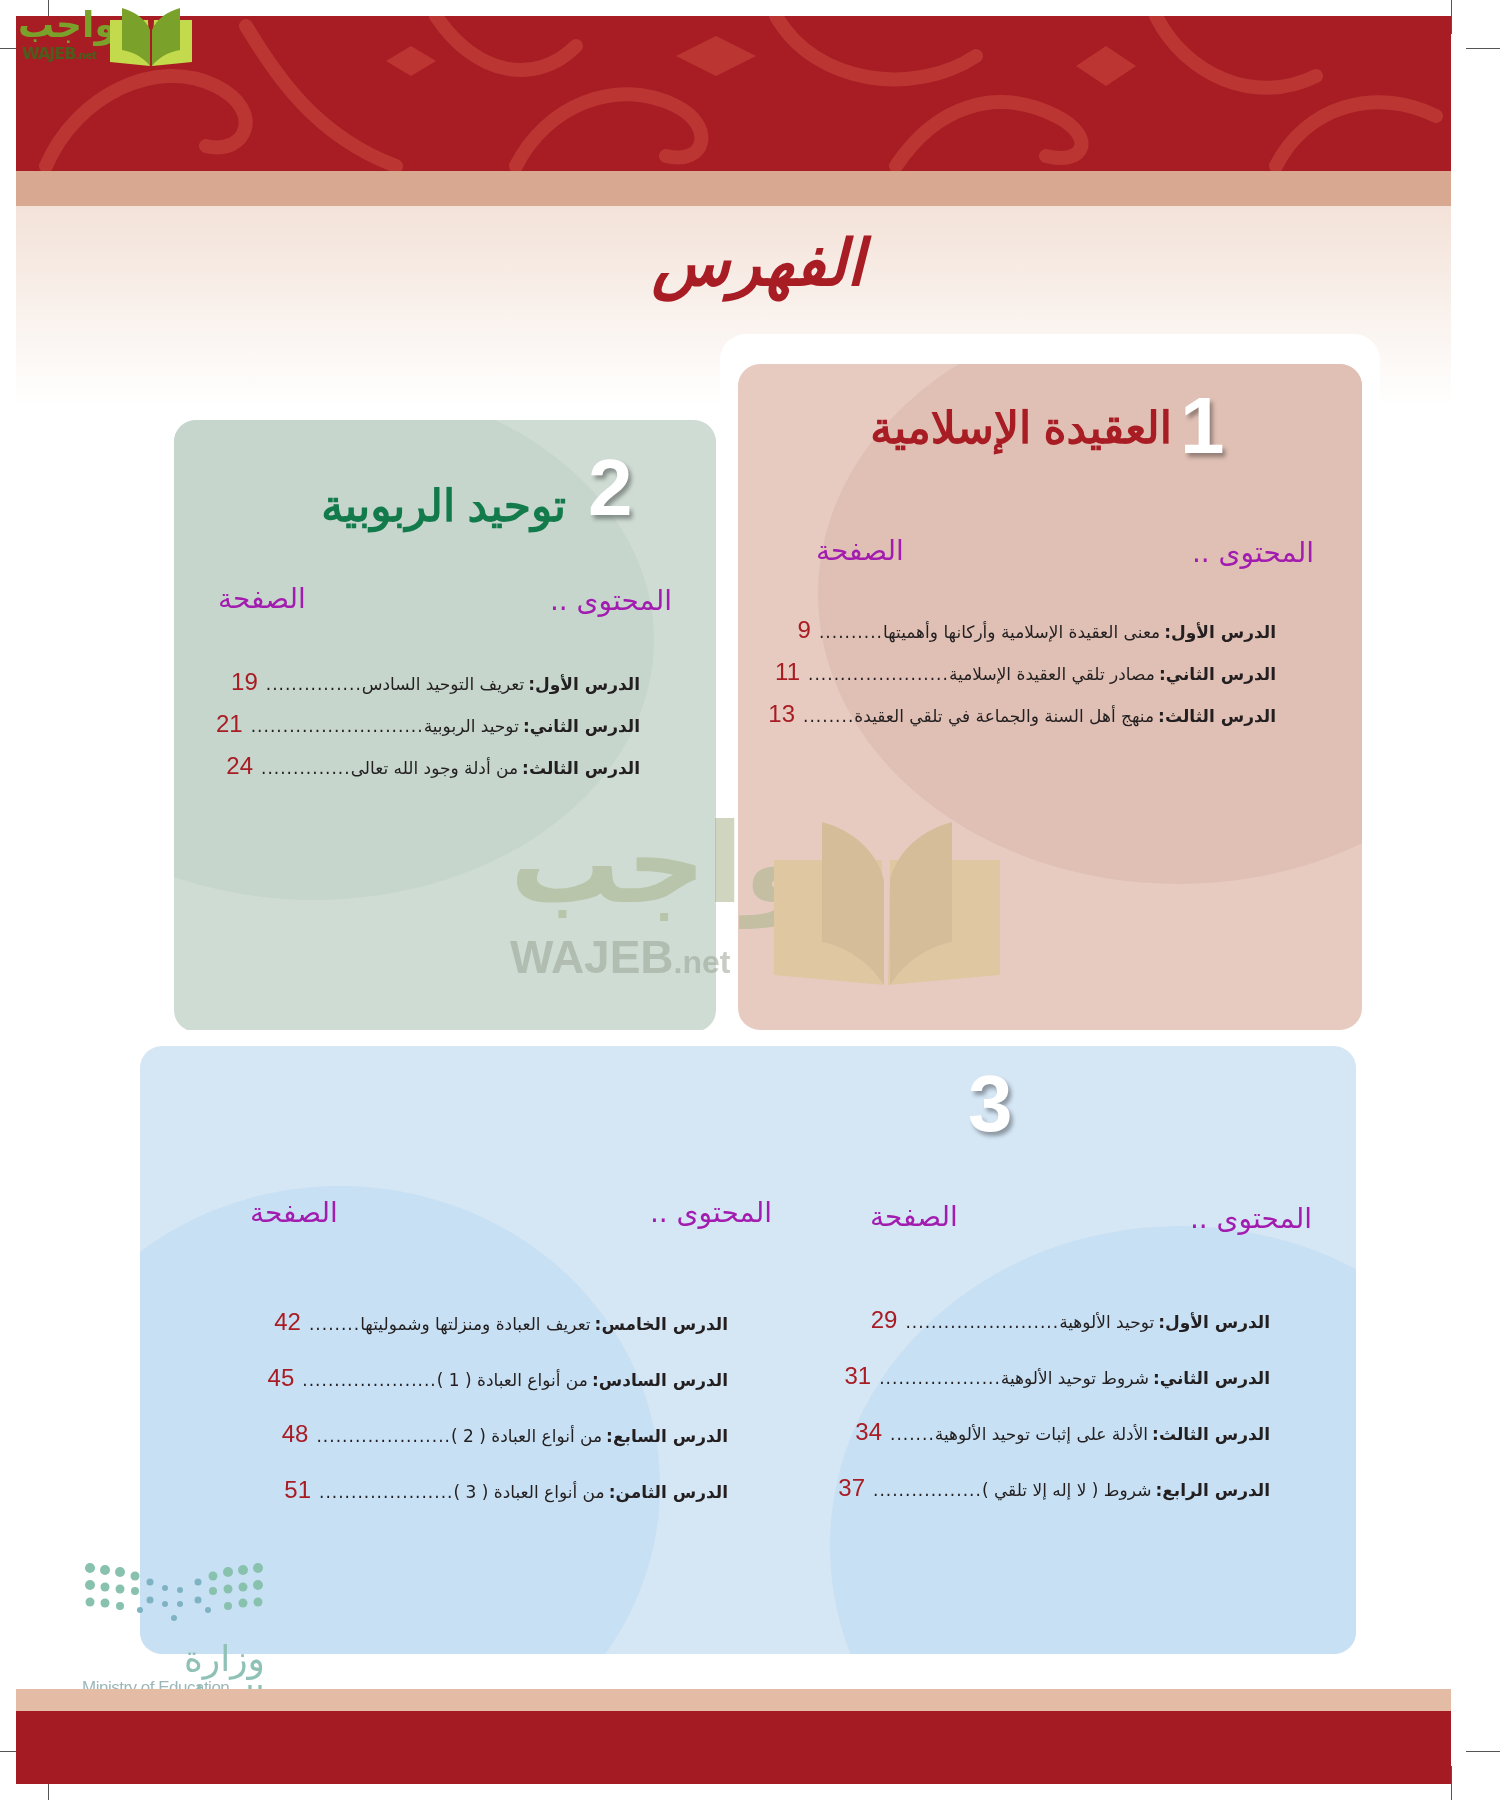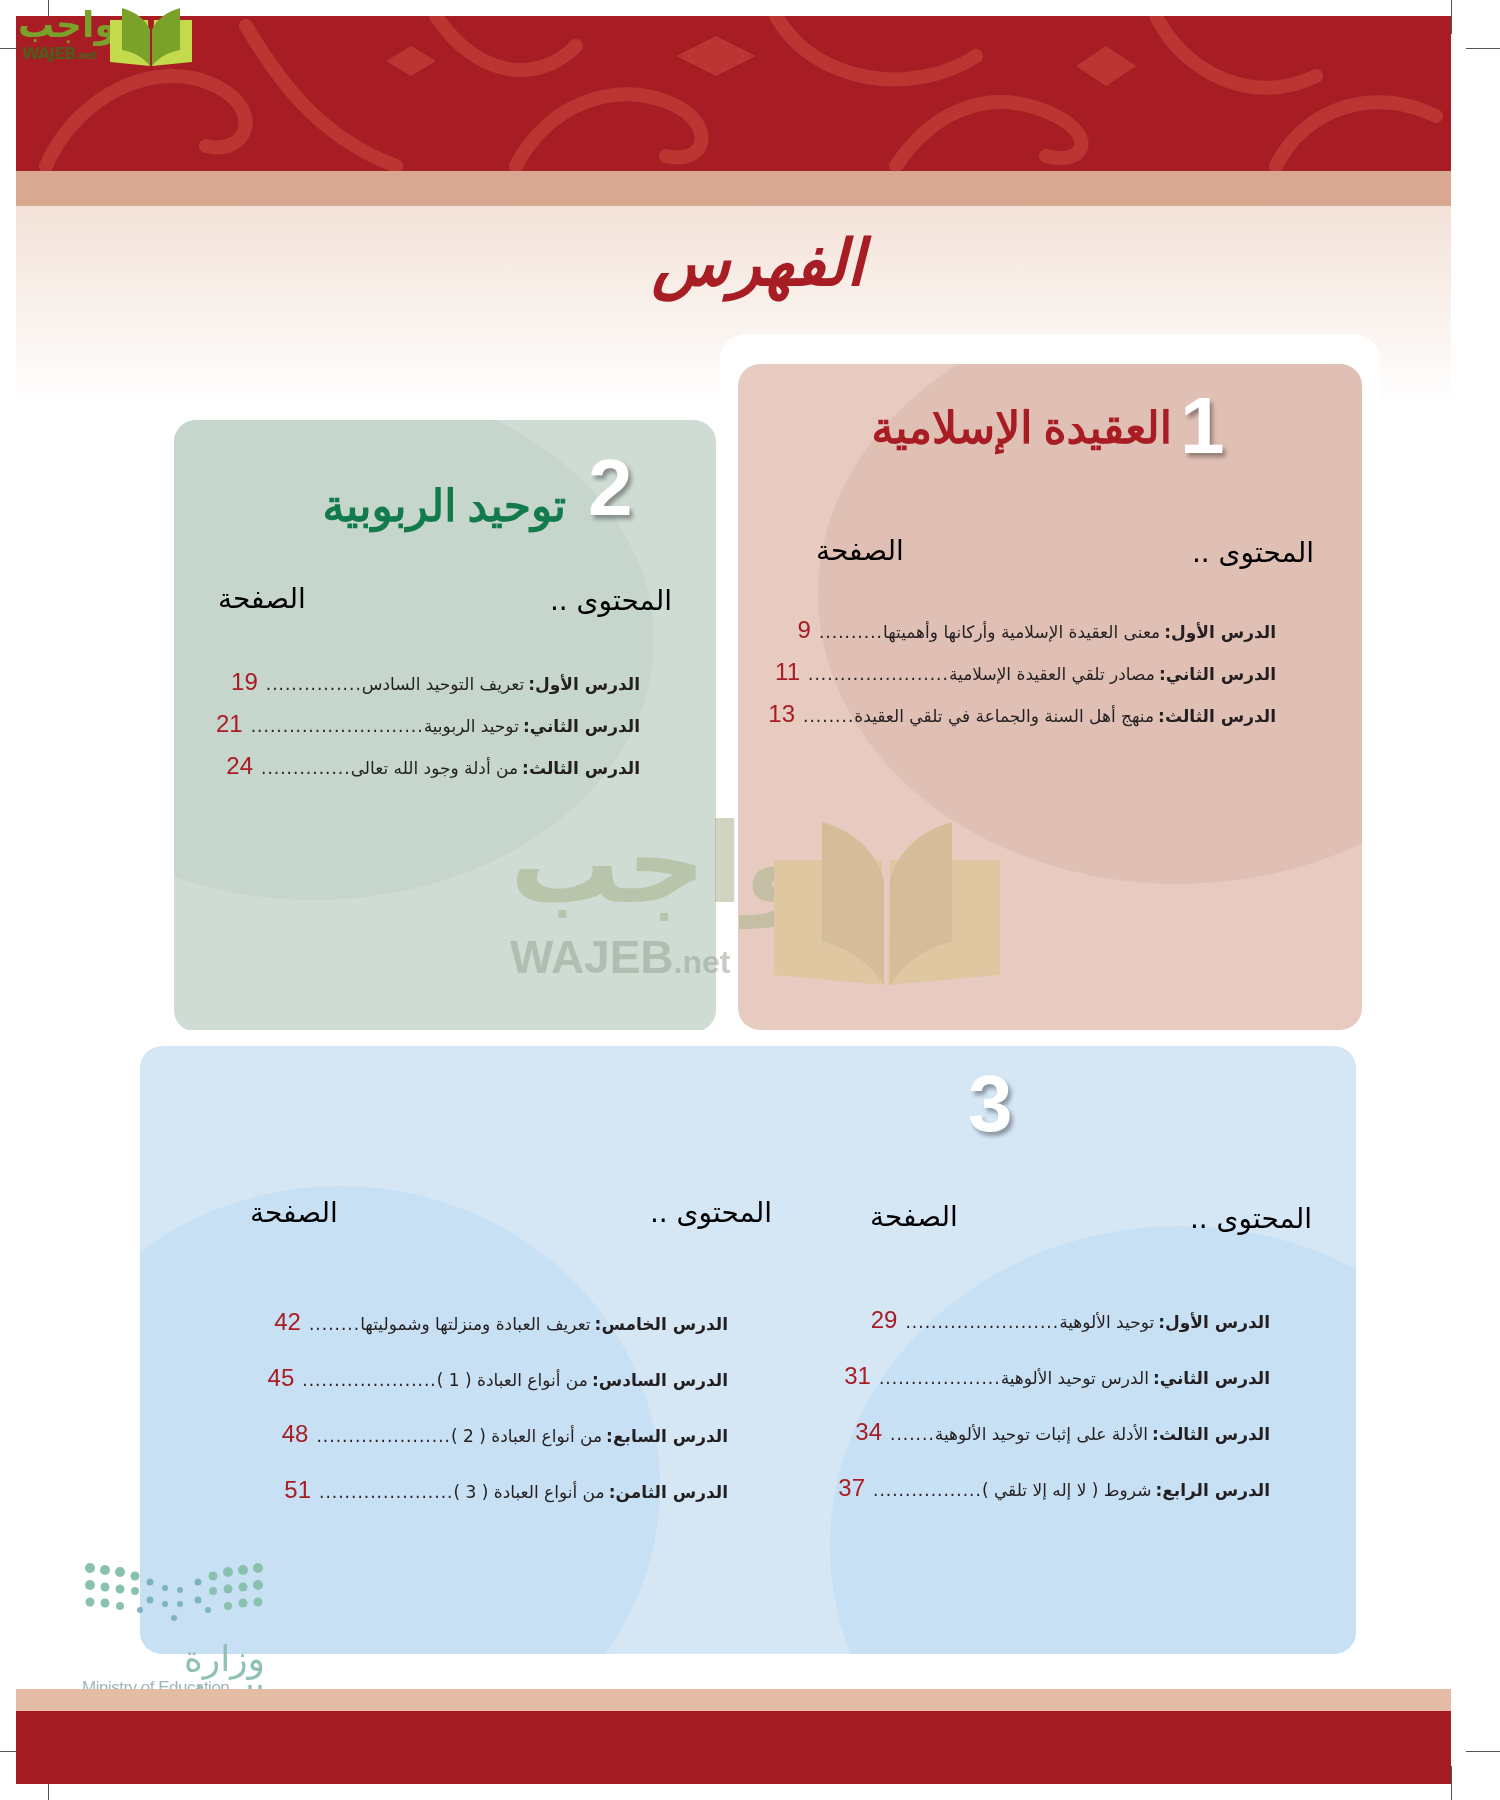--- a/index.html
+++ b/index.html
@@ -59,29 +59,29 @@
   .panel-1-outline { left:720px; top:334px; width:660px; height:700px; }
   .panel-2 { left:174px; top:420px; width:542px; height:612px; background:#cfdcd4; }
   .panel-3 { left:140px; top:1046px; width:1216px; height:608px; background:#d5e6f5; }
 
   .panel-shape {
     position:absolute; border-radius:50%;
   }
 
   .ch-title {
     position:absolute; direction:rtl; font-weight:bold;
-    font-family:Liberation Serif, serif; white-space:nowrap;
+    font-family:Liberation Sans, sans-serif; white-space:nowrap;
   }
   .ch-num {
     position:absolute; font-size:80px; font-weight:bold; color:#ffffff;
     font-family:"Liberation Sans", sans-serif;
     text-shadow:3px 4px 4px rgba(0,0,0,0.35);
   }
   .hdr {
-    position:absolute; font-size:28px; color:#000000; direction:rtl;
+    position:absolute; font-size:28px; color:#a21caf; direction:rtl;
     font-family:"DejaVu Sans", sans-serif; white-space:nowrap;
   }
   .toc-row {
     position:absolute; direction:rtl; white-space:nowrap;
     font-size:17px; color:#231f20;
     display:flex; align-items:baseline;
   }
   .toc-row .lbl { font-weight:bold; }
   .toc-row .ttl { margin-right:4px; }
   .toc-row .dots { letter-spacing:1px; color:#231f20; }
@@ -239,21 +239,21 @@
   <div class="hdr" style="left:730px;top:154px;">الصفحة</div>
 
   <div class="toc-row" style="right:86px;top:260px;">
     <span class="lbl">الدرس الأول:</span>
     <span class="ttl">توحيد الألوهية</span>
     <span class="dots">........................</span>
     <span class="pg">29</span>
   </div>
   <div class="toc-row" style="right:86px;top:316px;">
     <span class="lbl">الدرس الثاني:</span>
-    <span class="ttl">الدرس توحيد الألوهية</span>
+    <span class="ttl">شروط توحيد الألوهية</span>
     <span class="dots">...................</span>
     <span class="pg">31</span>
   </div>
   <div class="toc-row" style="right:86px;top:372px;">
     <span class="lbl">الدرس الثالث:</span>
     <span class="ttl">الأدلة على إثبات توحيد الألوهية</span>
     <span class="dots">.......</span>
     <span class="pg">34</span>
   </div>
   <div class="toc-row" style="right:86px;top:428px;">

